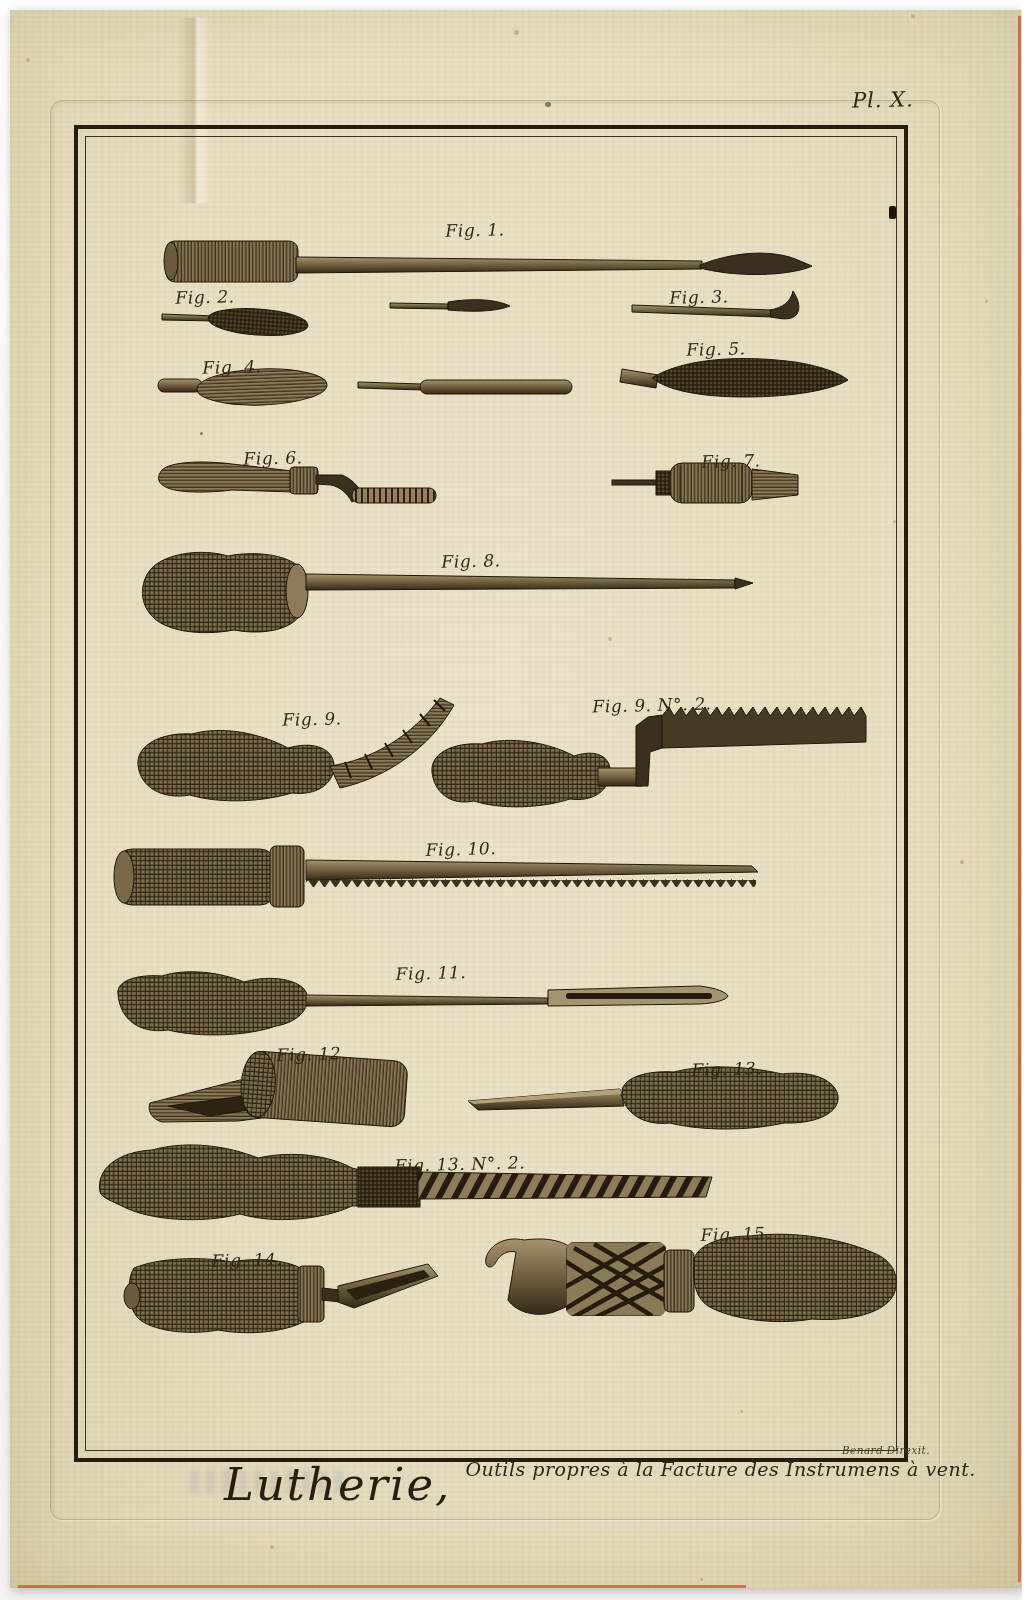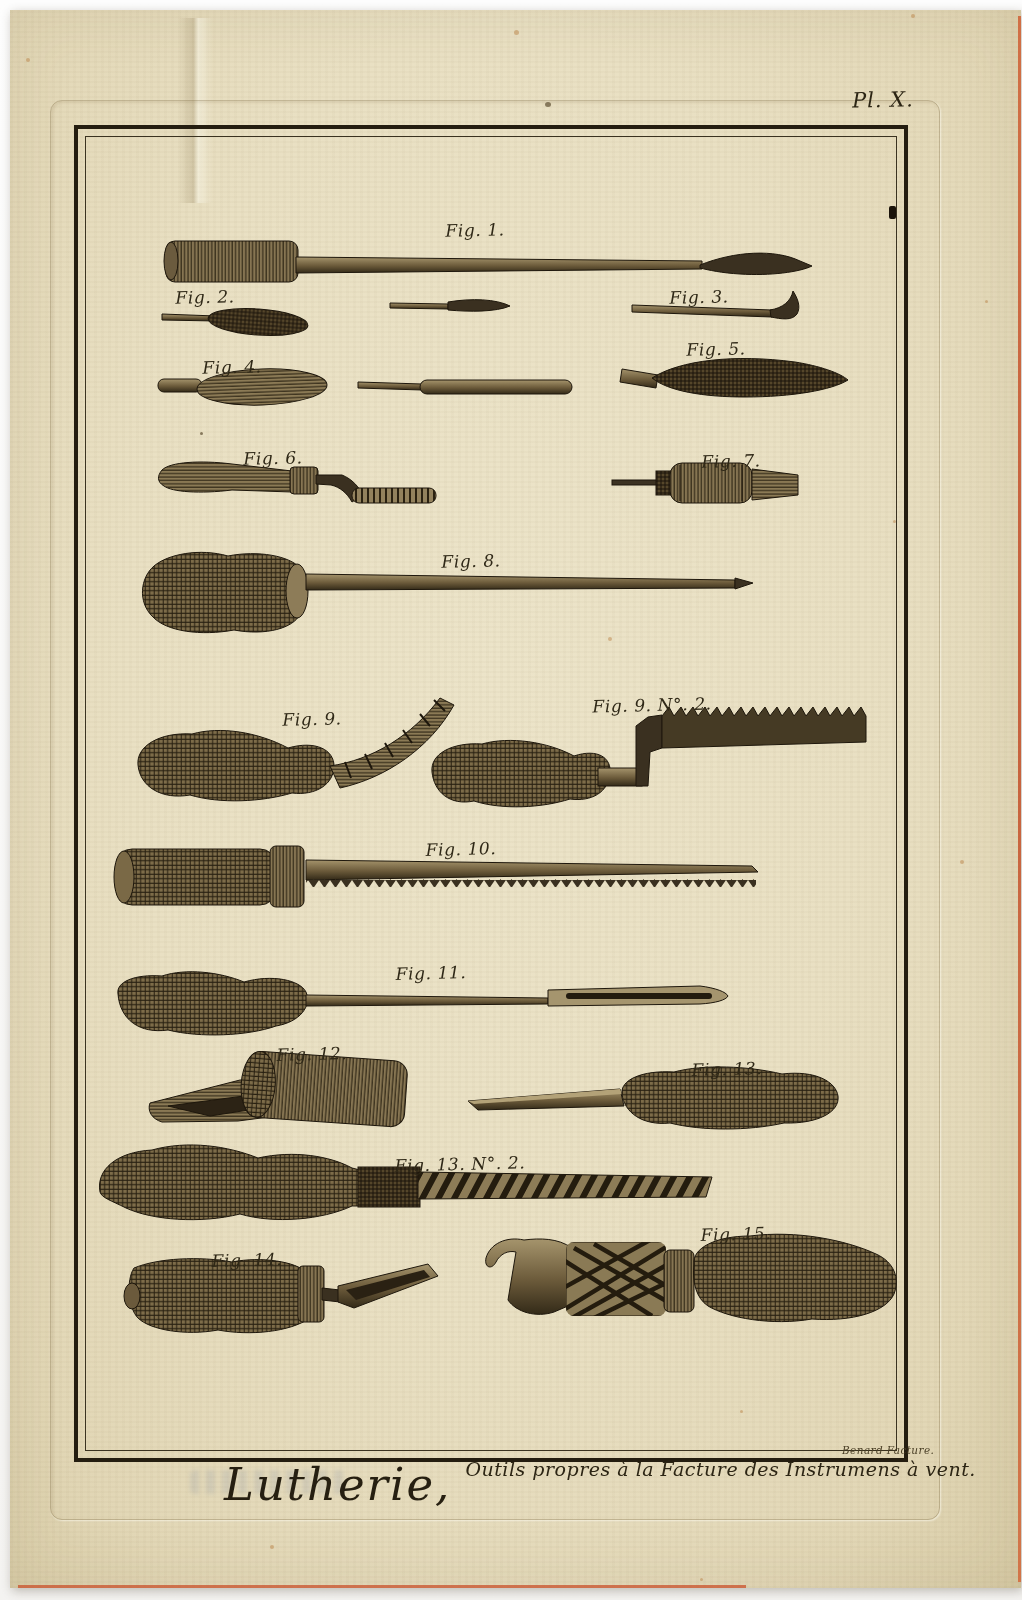--- a/index.html
+++ b/index.html
@@ -231,21 +231,21 @@
   <div class="fig-label" style="left:312px;top:1044px">Fig. 12.</div>
   <div class="fig-label" style="left:727px;top:1059px">Fig. 13.</div>
   <div class="fig-label" style="left:460px;top:1154px">Fig. 13. N°. 2.</div>
   <div class="fig-label" style="left:247px;top:1250px">Fig. 14.</div>
   <div class="fig-label" style="left:736px;top:1224px">Fig. 15.</div>
 
   <div class="title-row">
     <span class="title-main">Lutherie,</span>
     <span class="title-sub">Outils propres à la Facture des Instrumens à vent.</span>
   </div>
-  <div class="credit">Benard Facture.</div>
+  <div class="credit">Benard Direxit.</div>
 
   <div class="fox" style="left:514px;top:30px;width:5px;height:5px"></div>
   <div class="fox" style="left:911px;top:14px;width:4px;height:4px"></div>
   <div class="fox" style="left:26px;top:58px;width:4px;height:4px"></div>
   <div class="fox dark" style="left:545px;top:102px;width:6px;height:5px"></div>
   <div class="fox" style="left:608px;top:637px;width:4px;height:4px"></div>
   <div class="fox" style="left:893px;top:520px;width:3px;height:3px"></div>
   <div class="fox dark" style="left:200px;top:432px;width:3px;height:3px"></div>
   <div class="fox" style="left:985px;top:300px;width:3px;height:3px"></div>
   <div class="fox" style="left:960px;top:860px;width:4px;height:4px"></div>

